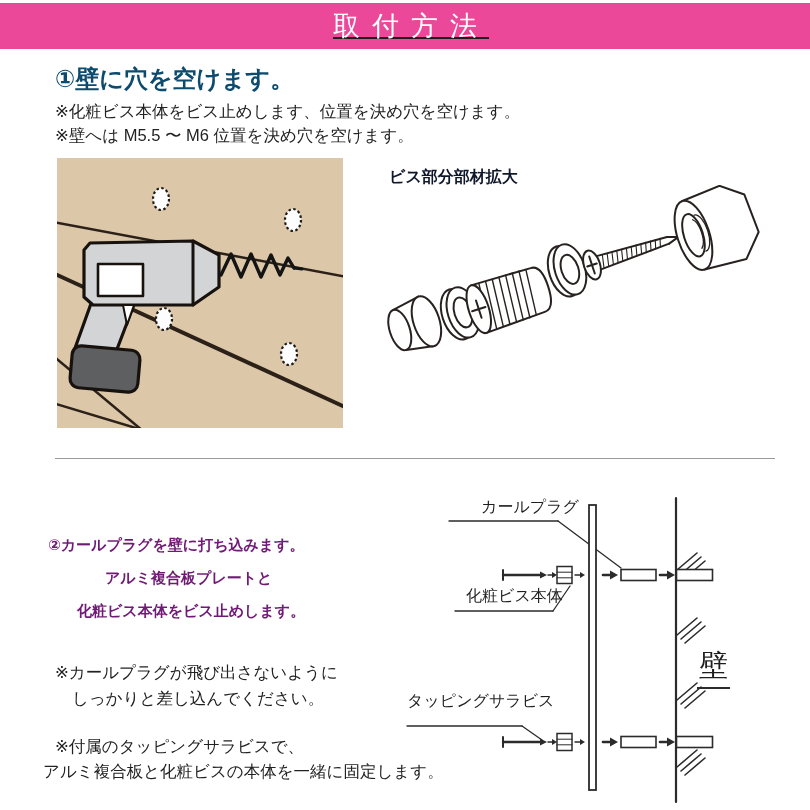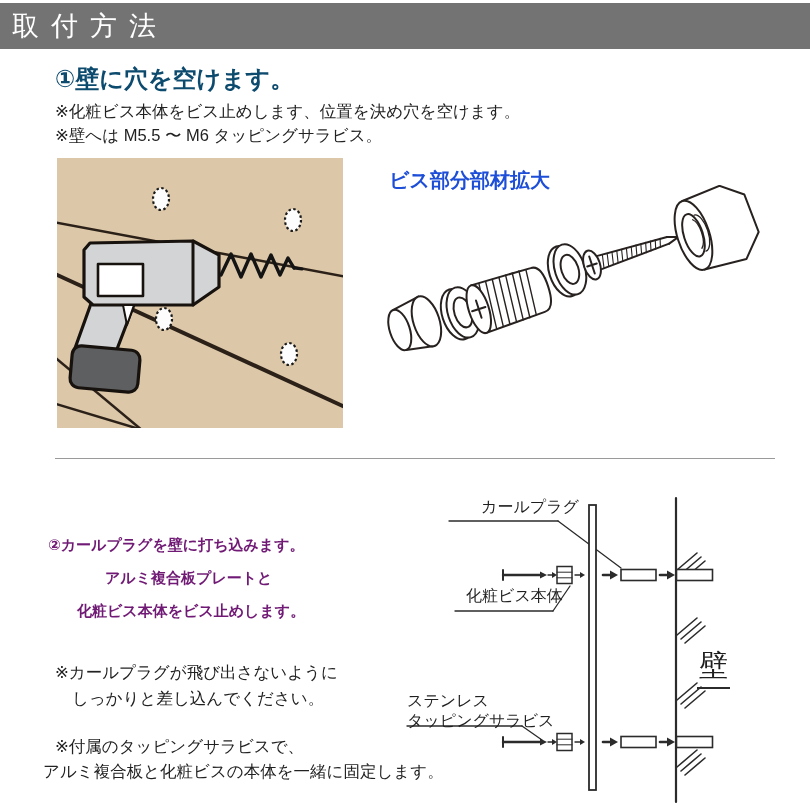--- a/index.html
+++ b/index.html
@@ -5,31 +5,31 @@
   html,body{margin:0;padding:0;}
   body{
     width:810px;height:810px;position:relative;background:#ffffff;
     font-family:"Liberation Sans","DejaVu Sans",sans-serif;
     color:#1e1e1e;overflow:hidden;
   }
   .abs{position:absolute;white-space:nowrap;}
   
   .header-bar{
     position:absolute;left:0;top:3px;width:810px;height:46px;
-    background:#737373;display:flex;align-items:center;
+    background:#ec4899;display:flex;align-items:center;justify-content:center;text-decoration:underline;
   }
   .header-title{
     color:#ffffff;font-size:27px;letter-spacing:12px;padding-left:12px;
     font-weight:500;
   }
   
   .step-heading{font-size:24px;font-weight:bold;color:#0c4a6e;}
   .step2-heading{font-size:15px;font-weight:bold;color:#701a75;}
   .note{font-size:16.5px;color:#222222;}
-  .diagram-title{font-size:20px;font-weight:bold;color:#1d4ed8;}
+  .diagram-title{font-size:16px;font-weight:bold;color:#0f172a;}
   .divider{
     position:absolute;left:55px;top:458px;width:720px;height:0;
     border-top:1.5px solid #9a9a9a;
   }
   
   .dlabel{font-size:16px;color:#1f1f1f;}
   .wall-label{
     font-size:29px;color:#1f1f1f;border-bottom:2px solid #2b2b2b;
     padding:0 2px 1px 2px;
   }
@@ -37,21 +37,21 @@
 </style>
 </head>
 <body>
 
 <div class="header-bar">
   <div class="header-title">取付方法</div>
 </div>
 
 <div class="abs step-heading" style="left:55px;top:63px;">①壁に穴を空けます。</div>
 <div class="abs note" style="left:55px;top:101px;">※化粧ビス本体をビス止めします、位置を決め穴を空けます。</div>
-<div class="abs note" style="left:55px;top:125px;">※壁へは M5.5 〜 M6 タッピングサラビス。</div>
+<div class="abs note" style="left:55px;top:125px;">※壁へは M5.5 〜 M6 位置を決め穴を空けます。</div>
 
 <svg style="left:57px;top:158px;" width="286" height="270" viewBox="0 0 286 270">
   <rect x="0" y="0" width="286" height="270" fill="#dcc7a8"></rect>
   <g stroke="#2b2118" stroke-width="2.5">
     <line x1="-4" y1="64" x2="290" y2="119"></line>
     <line x1="-4" y1="115" x2="290" y2="250" stroke-width="4"></line>
     <line x1="-6" y1="196" x2="92" y2="278"></line>
     <line x1="-4" y1="245" x2="112" y2="280"></line>
   </g>
   <g fill="#fdfdfd" stroke="#1a1a1a" stroke-width="2.2" stroke-dasharray="2.5 2.5">
@@ -235,16 +235,15 @@
       <line x1="260" y1="0" x2="267" y2="0" stroke-width="2.6"></line>
       <polygon points="267,-4.5 275,0 267,4.5" fill="#2b2b2b" stroke="none"></polygon>
       <rect x="276.5" y="-5.5" width="36" height="11" fill="#ffffff" stroke-width="1.6"></rect>
     </g>
   </g>
 </svg>
 
 <div class="abs dlabel" style="left:481px;top:497px;text-align:right;">カールプラグ</div>
 <div class="abs dlabel" style="left:466px;top:586px;">化粧ビス本体</div>
 <div class="abs dlabel" style="left:407px;top:691px;line-height:20px;">
-  <div>ステンレス</div>
   <div>タッピングサラビス</div>
 </div>
 <div class="abs wall-label" style="left:697px;top:646px;">壁</div>
 
 </body></html>

